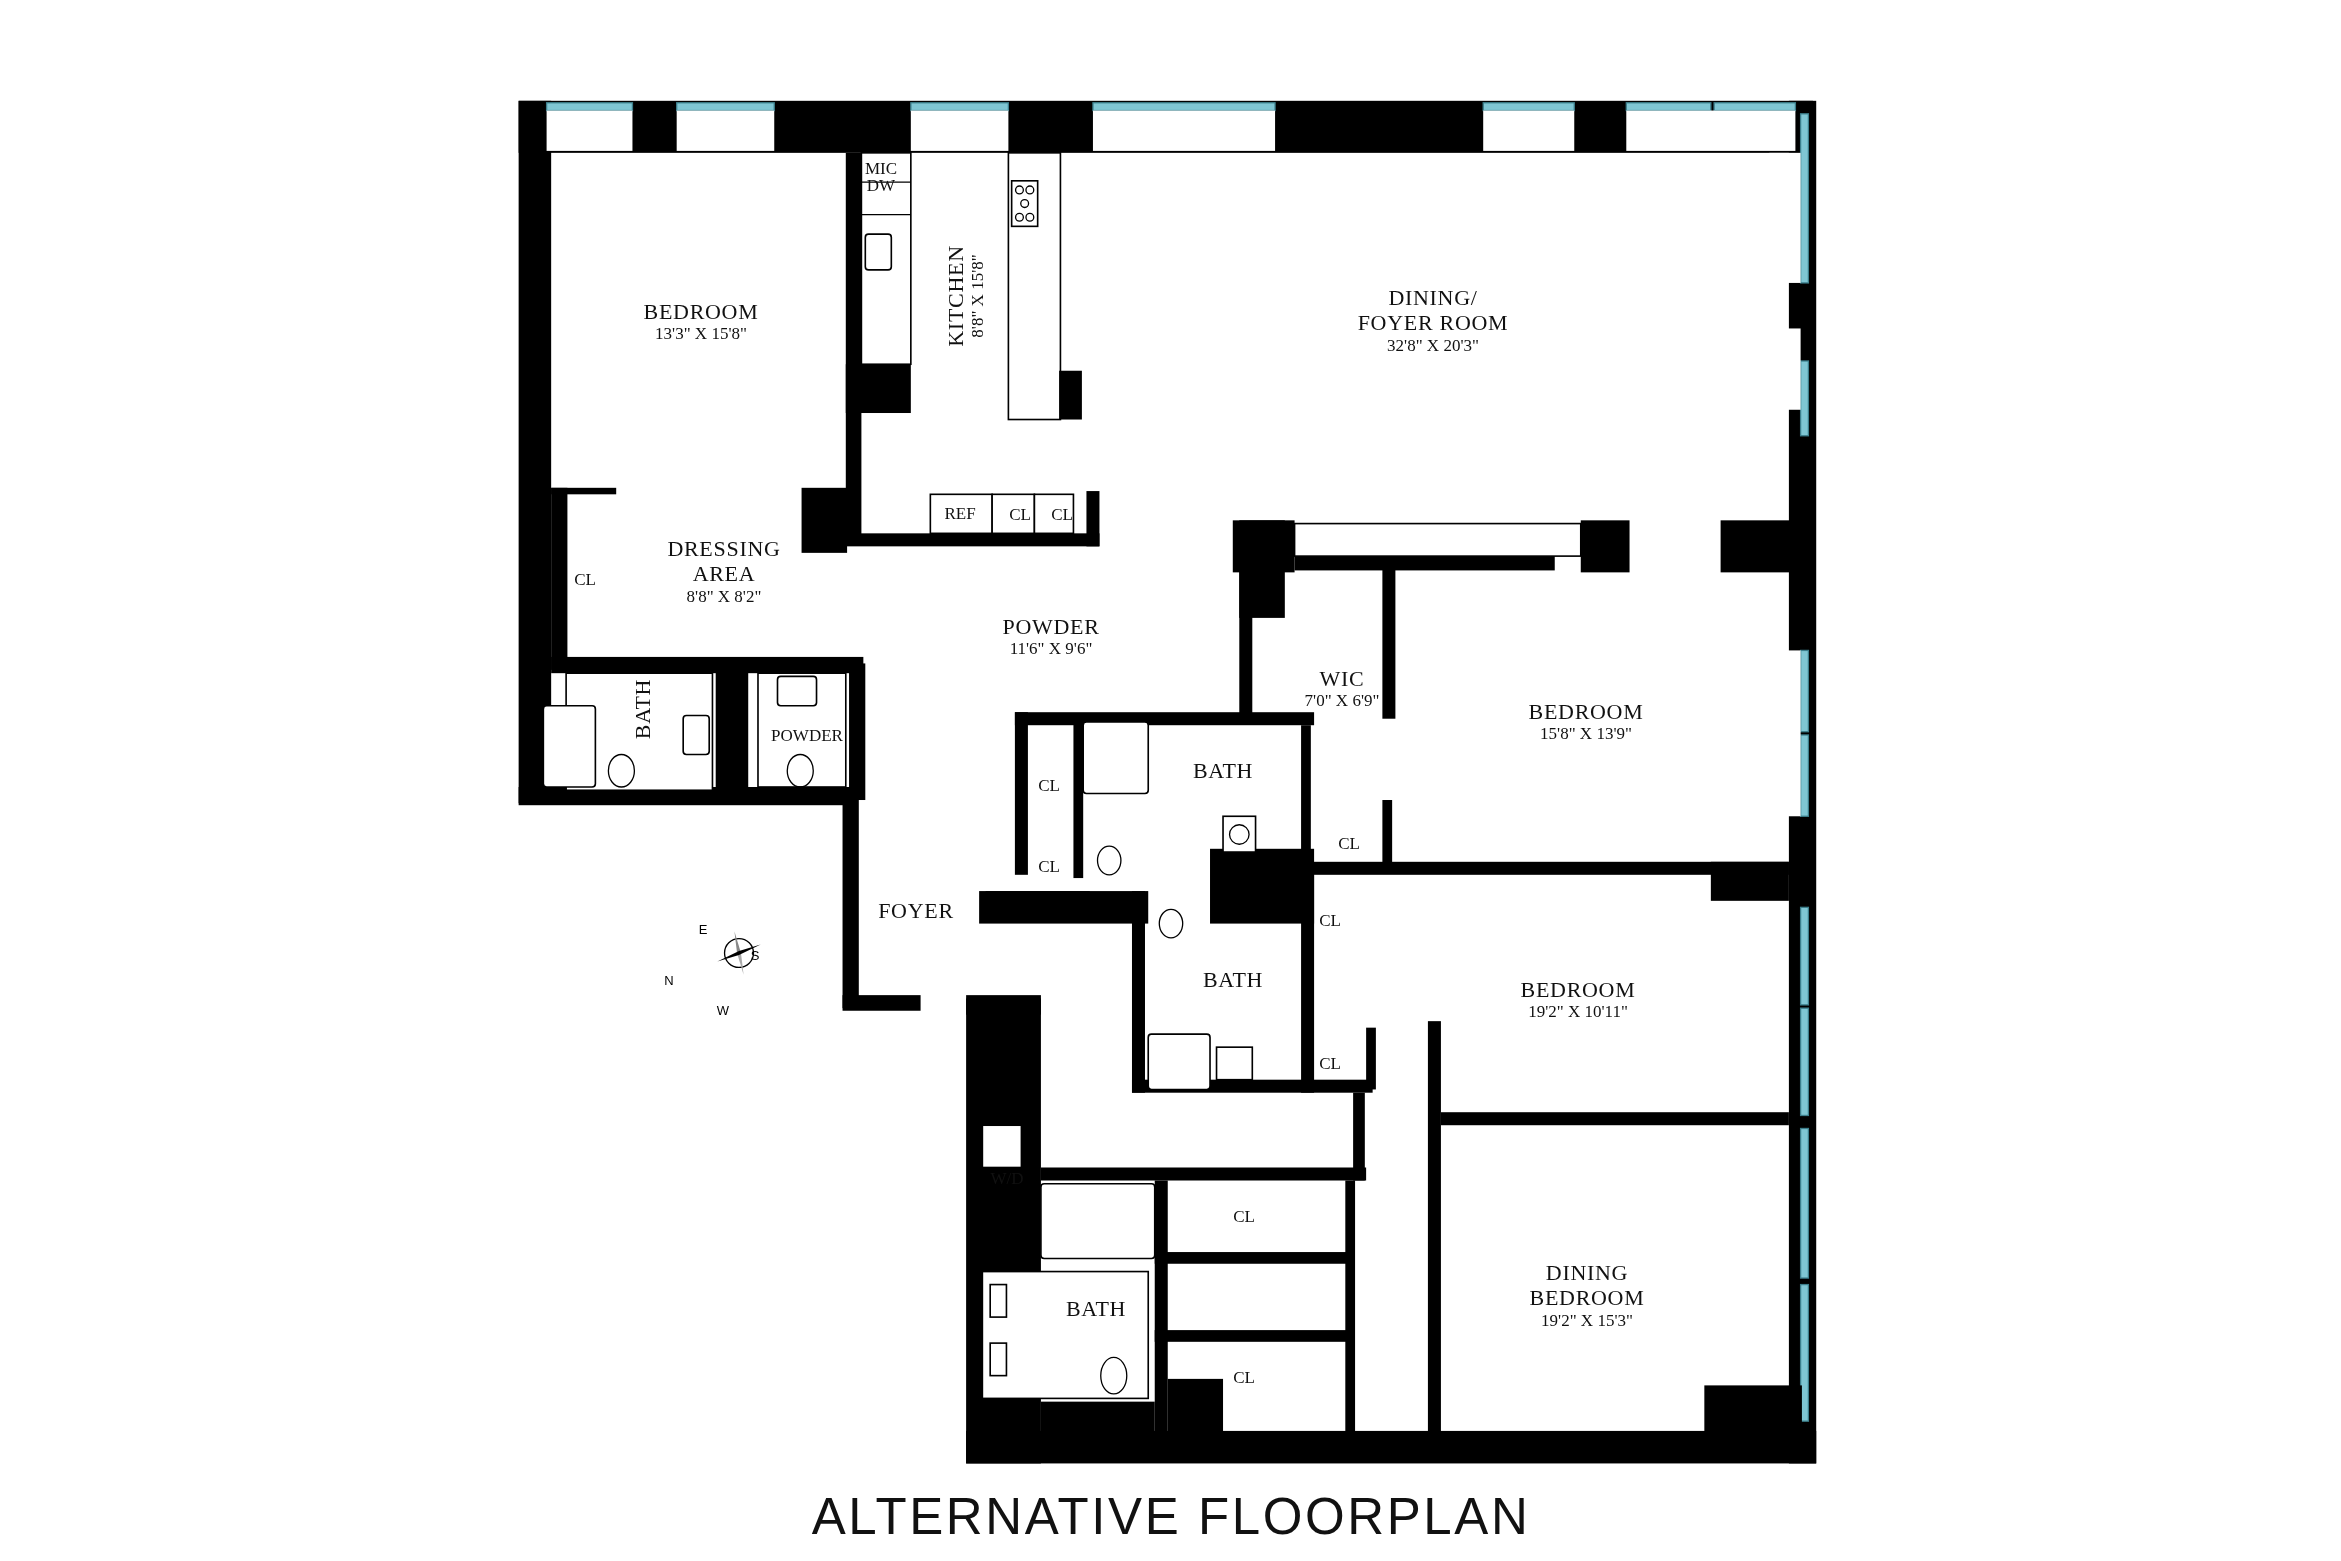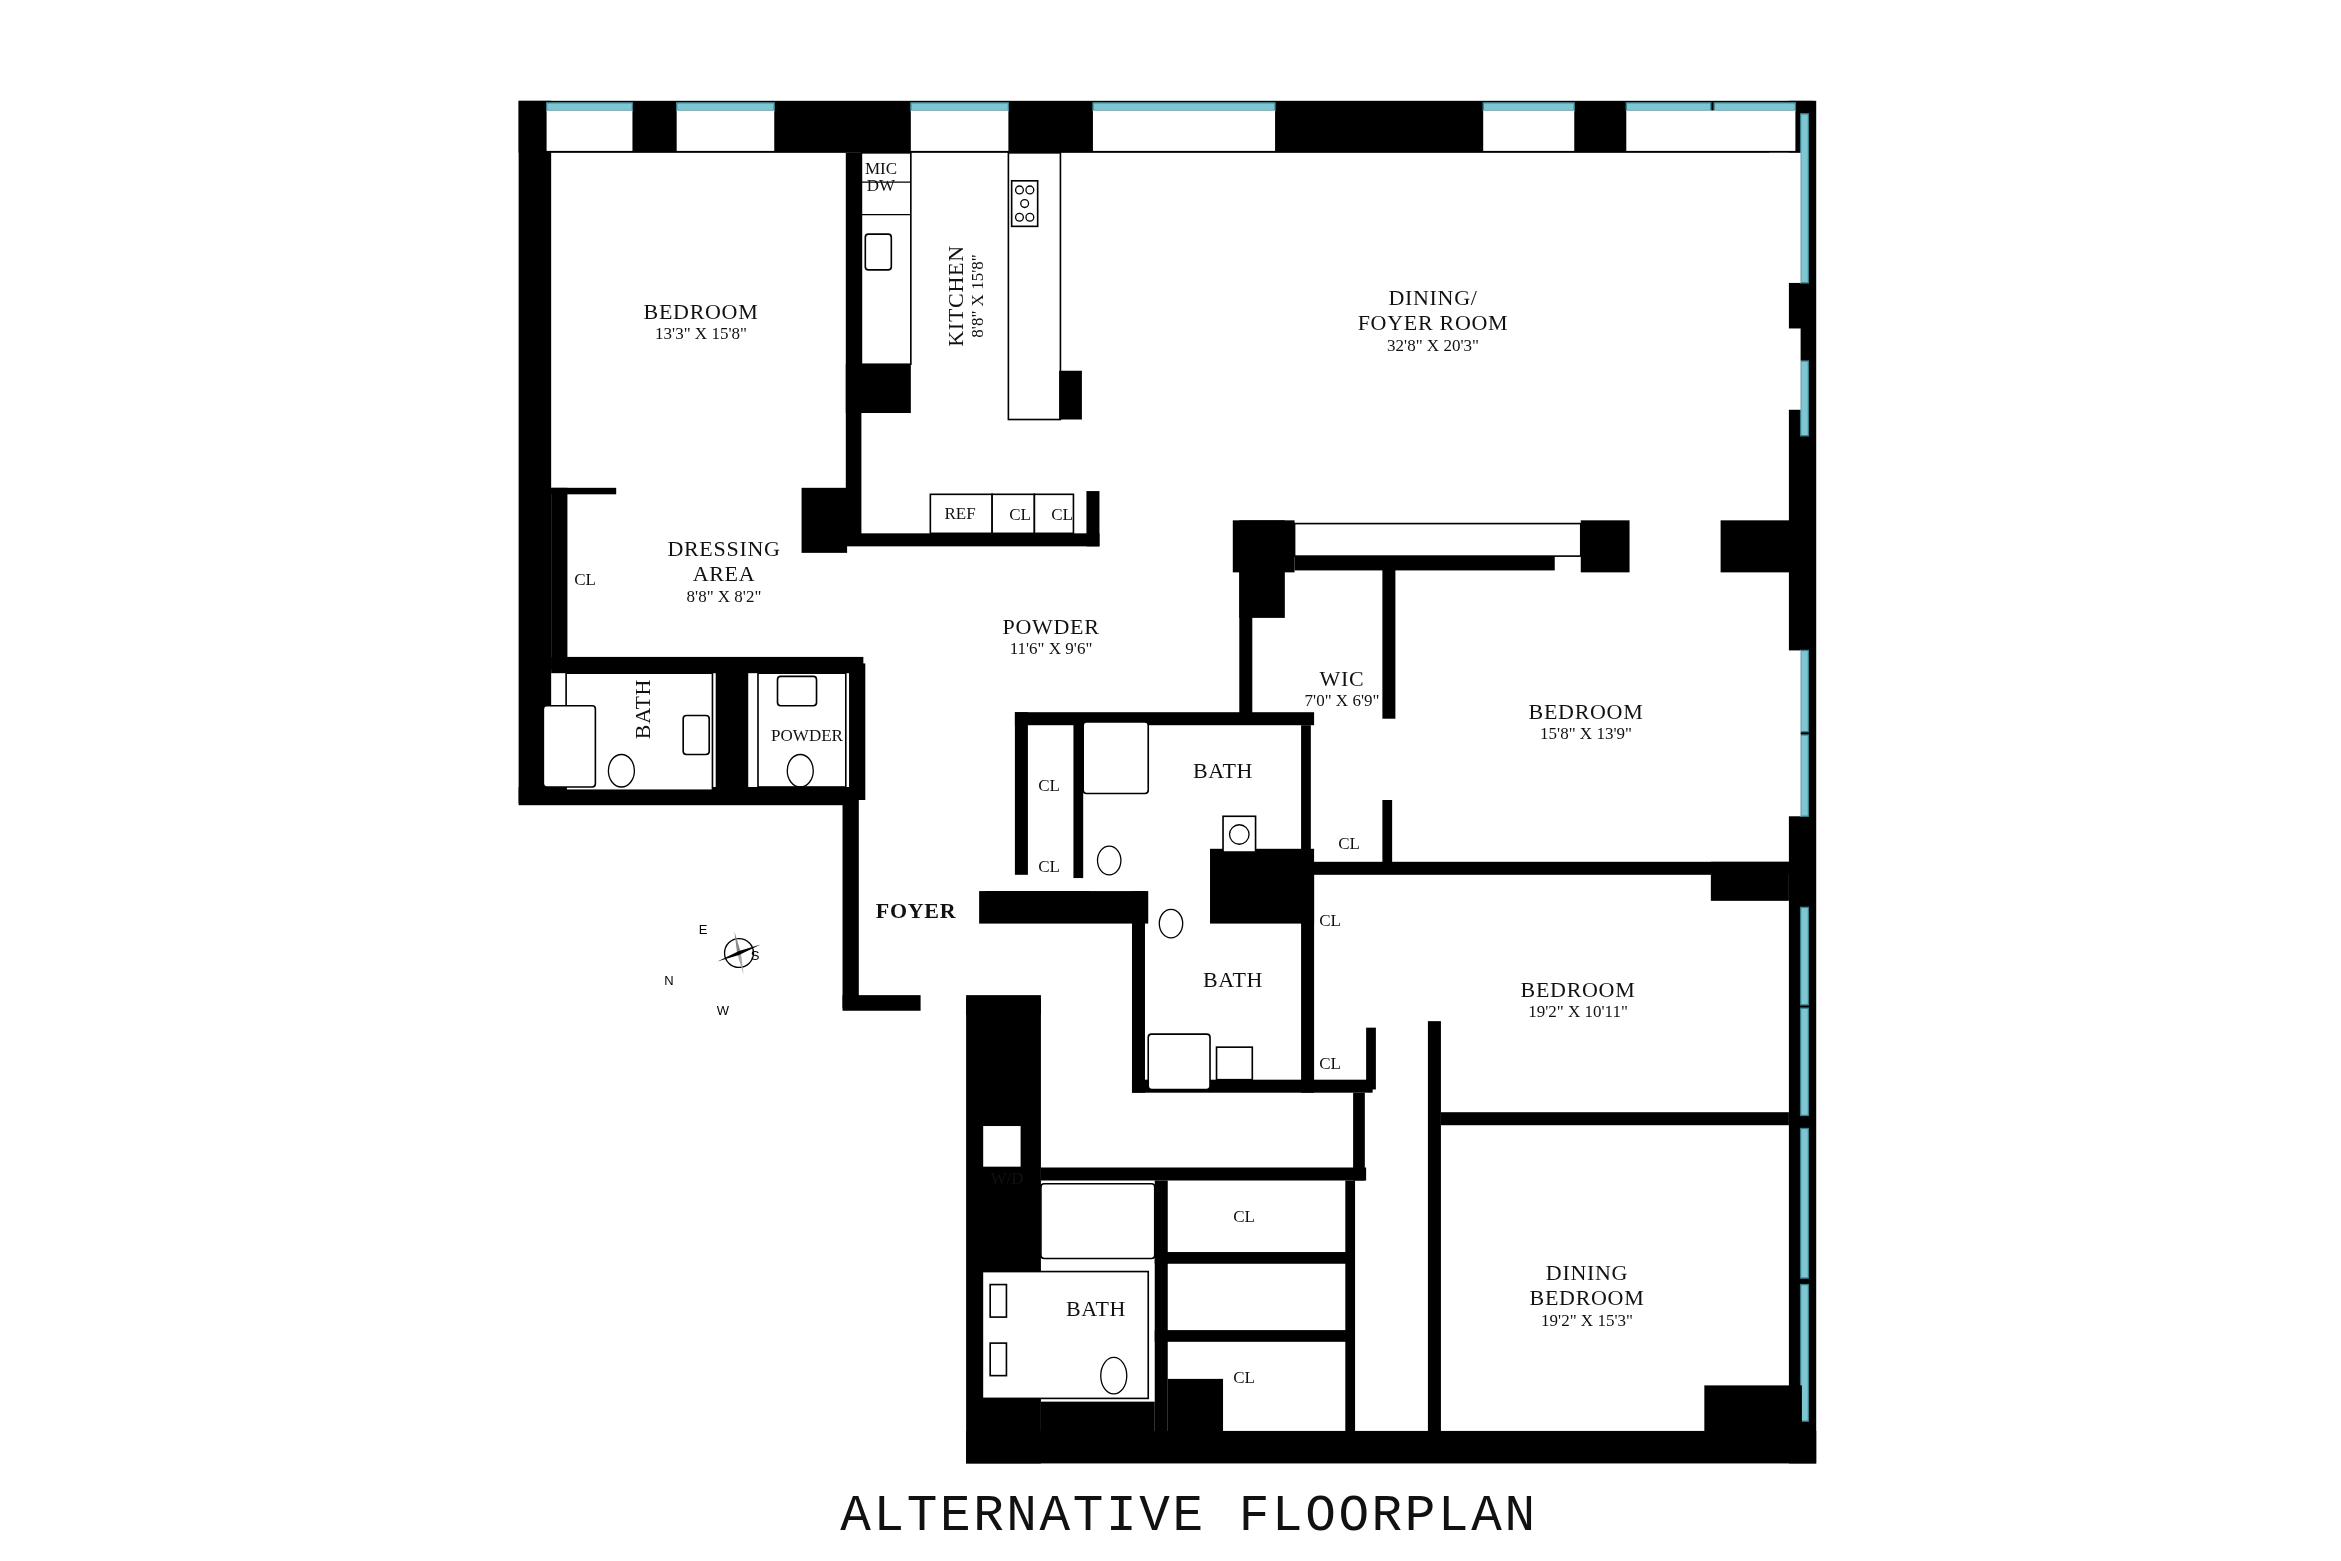--- a/index.html
+++ b/index.html
@@ -7,21 +7,21 @@
   #plan { position:absolute; left:0; top:0; width:2342px; height:1561px; }
   .wall { fill:#000; }
   .win { fill:#7fc6d3; stroke:#3c7f8c; stroke-width:2; }
   .thin { fill:none; stroke:#000; stroke-width:2; }
   .fix { fill:#fff; stroke:#000; stroke-width:2.5; }
   .lbl { position:absolute; text-align:center; color:#111; transform:translate(-50%,-50%); white-space:nowrap; line-height:1.15; font-family:"Liberation Serif","DejaVu Serif",serif; }
   .room-name { font-size:22px; letter-spacing:0.7px; display:block; }
   .room-dim { font-size:17px; display:block; }
   .small { font-size:17px;text-align:right; }
   .vert { transform:translate(-50%,-50%) rotate(-90deg); }
-  .title { position:absolute; left:50%; top:1516px; transform:translate(-50%,-50%); font-size:51px; letter-spacing:2.6px; font-family:Liberation Mono, monospace; color:#111;margin-left:18px; }
+  .title { position:absolute; left:50%; top:1516px; transform:translate(-50%,-50%); font-size:51px; letter-spacing:2.6px; font-family:Liberation Sans, sans-serif; color:#111; }
   .compass-l { position:absolute; font-size:13px; font-family:"Liberation Sans",sans-serif; transform:translate(-50%,-50%); }
 </style>
 </head>
 <body>
 
 <svg id="plan" viewBox="0 0 3600 2400" xmlns="http://www.w3.org/2000/svg">
 
   <g>
 
     <rect class="wall" x="797" y="155" width="1990" height="80"></rect>
@@ -214,21 +214,21 @@
 </div>
 <div class="lbl" style="left:1578px;top:999px;">
   <span class="room-name">BEDROOM</span>
   <span class="room-dim">19'2" X 10'11"</span>
 </div>
 <div class="lbl" style="left:1587px;top:1295px;">
   <span class="room-name">DINING</span>
   <span class="room-name">BEDROOM</span>
   <span class="room-dim">19'2" X 15'3"</span>
 </div>
-<div class="lbl" style="left:916px;top:911px;font-weight:bold;">
+<div class="lbl" style="left:916px;top:911px;">
   <span class="room-name">FOYER</span>
 </div>
 <div class="lbl small" style="left:807px;top:736px;">POWDER</div>
 <div class="lbl vert" style="left:643px;top:709px;">
   <span class="room-name">BATH</span>
 </div>
 <div class="lbl" style="left:1223px;top:771px;">
   <span class="room-name">BATH</span>
 </div>
 <div class="lbl" style="left:1233px;top:980px;">

